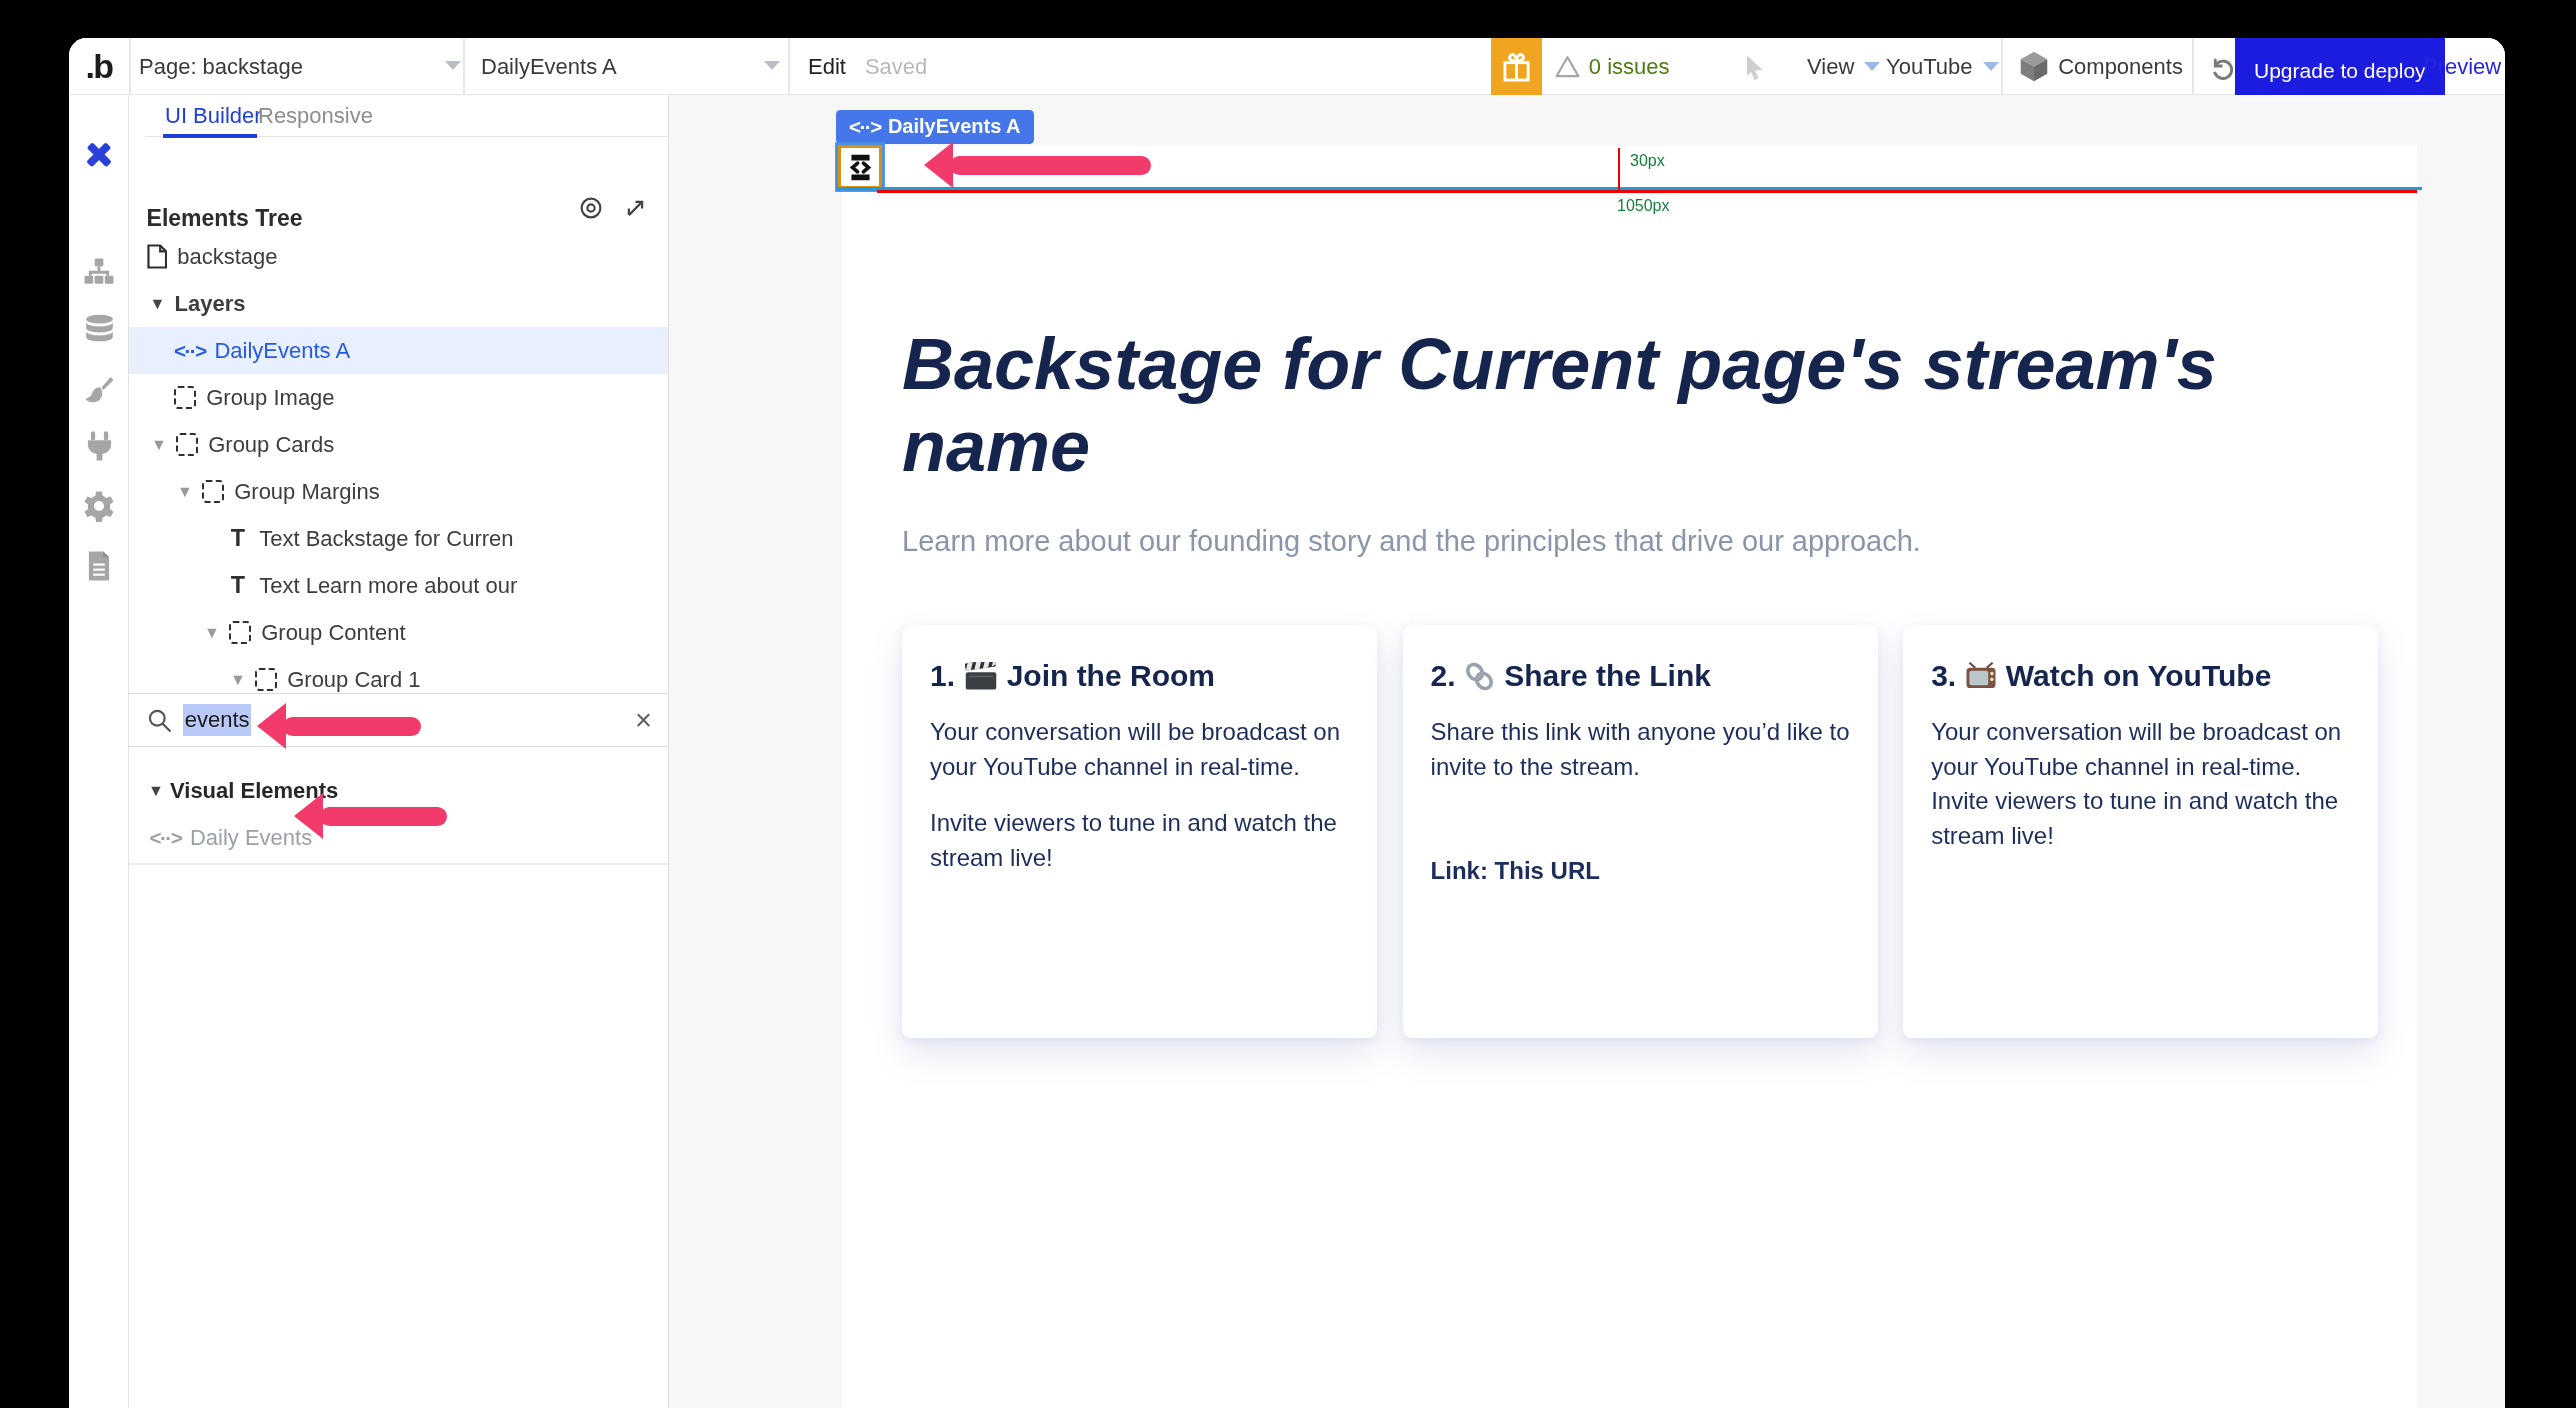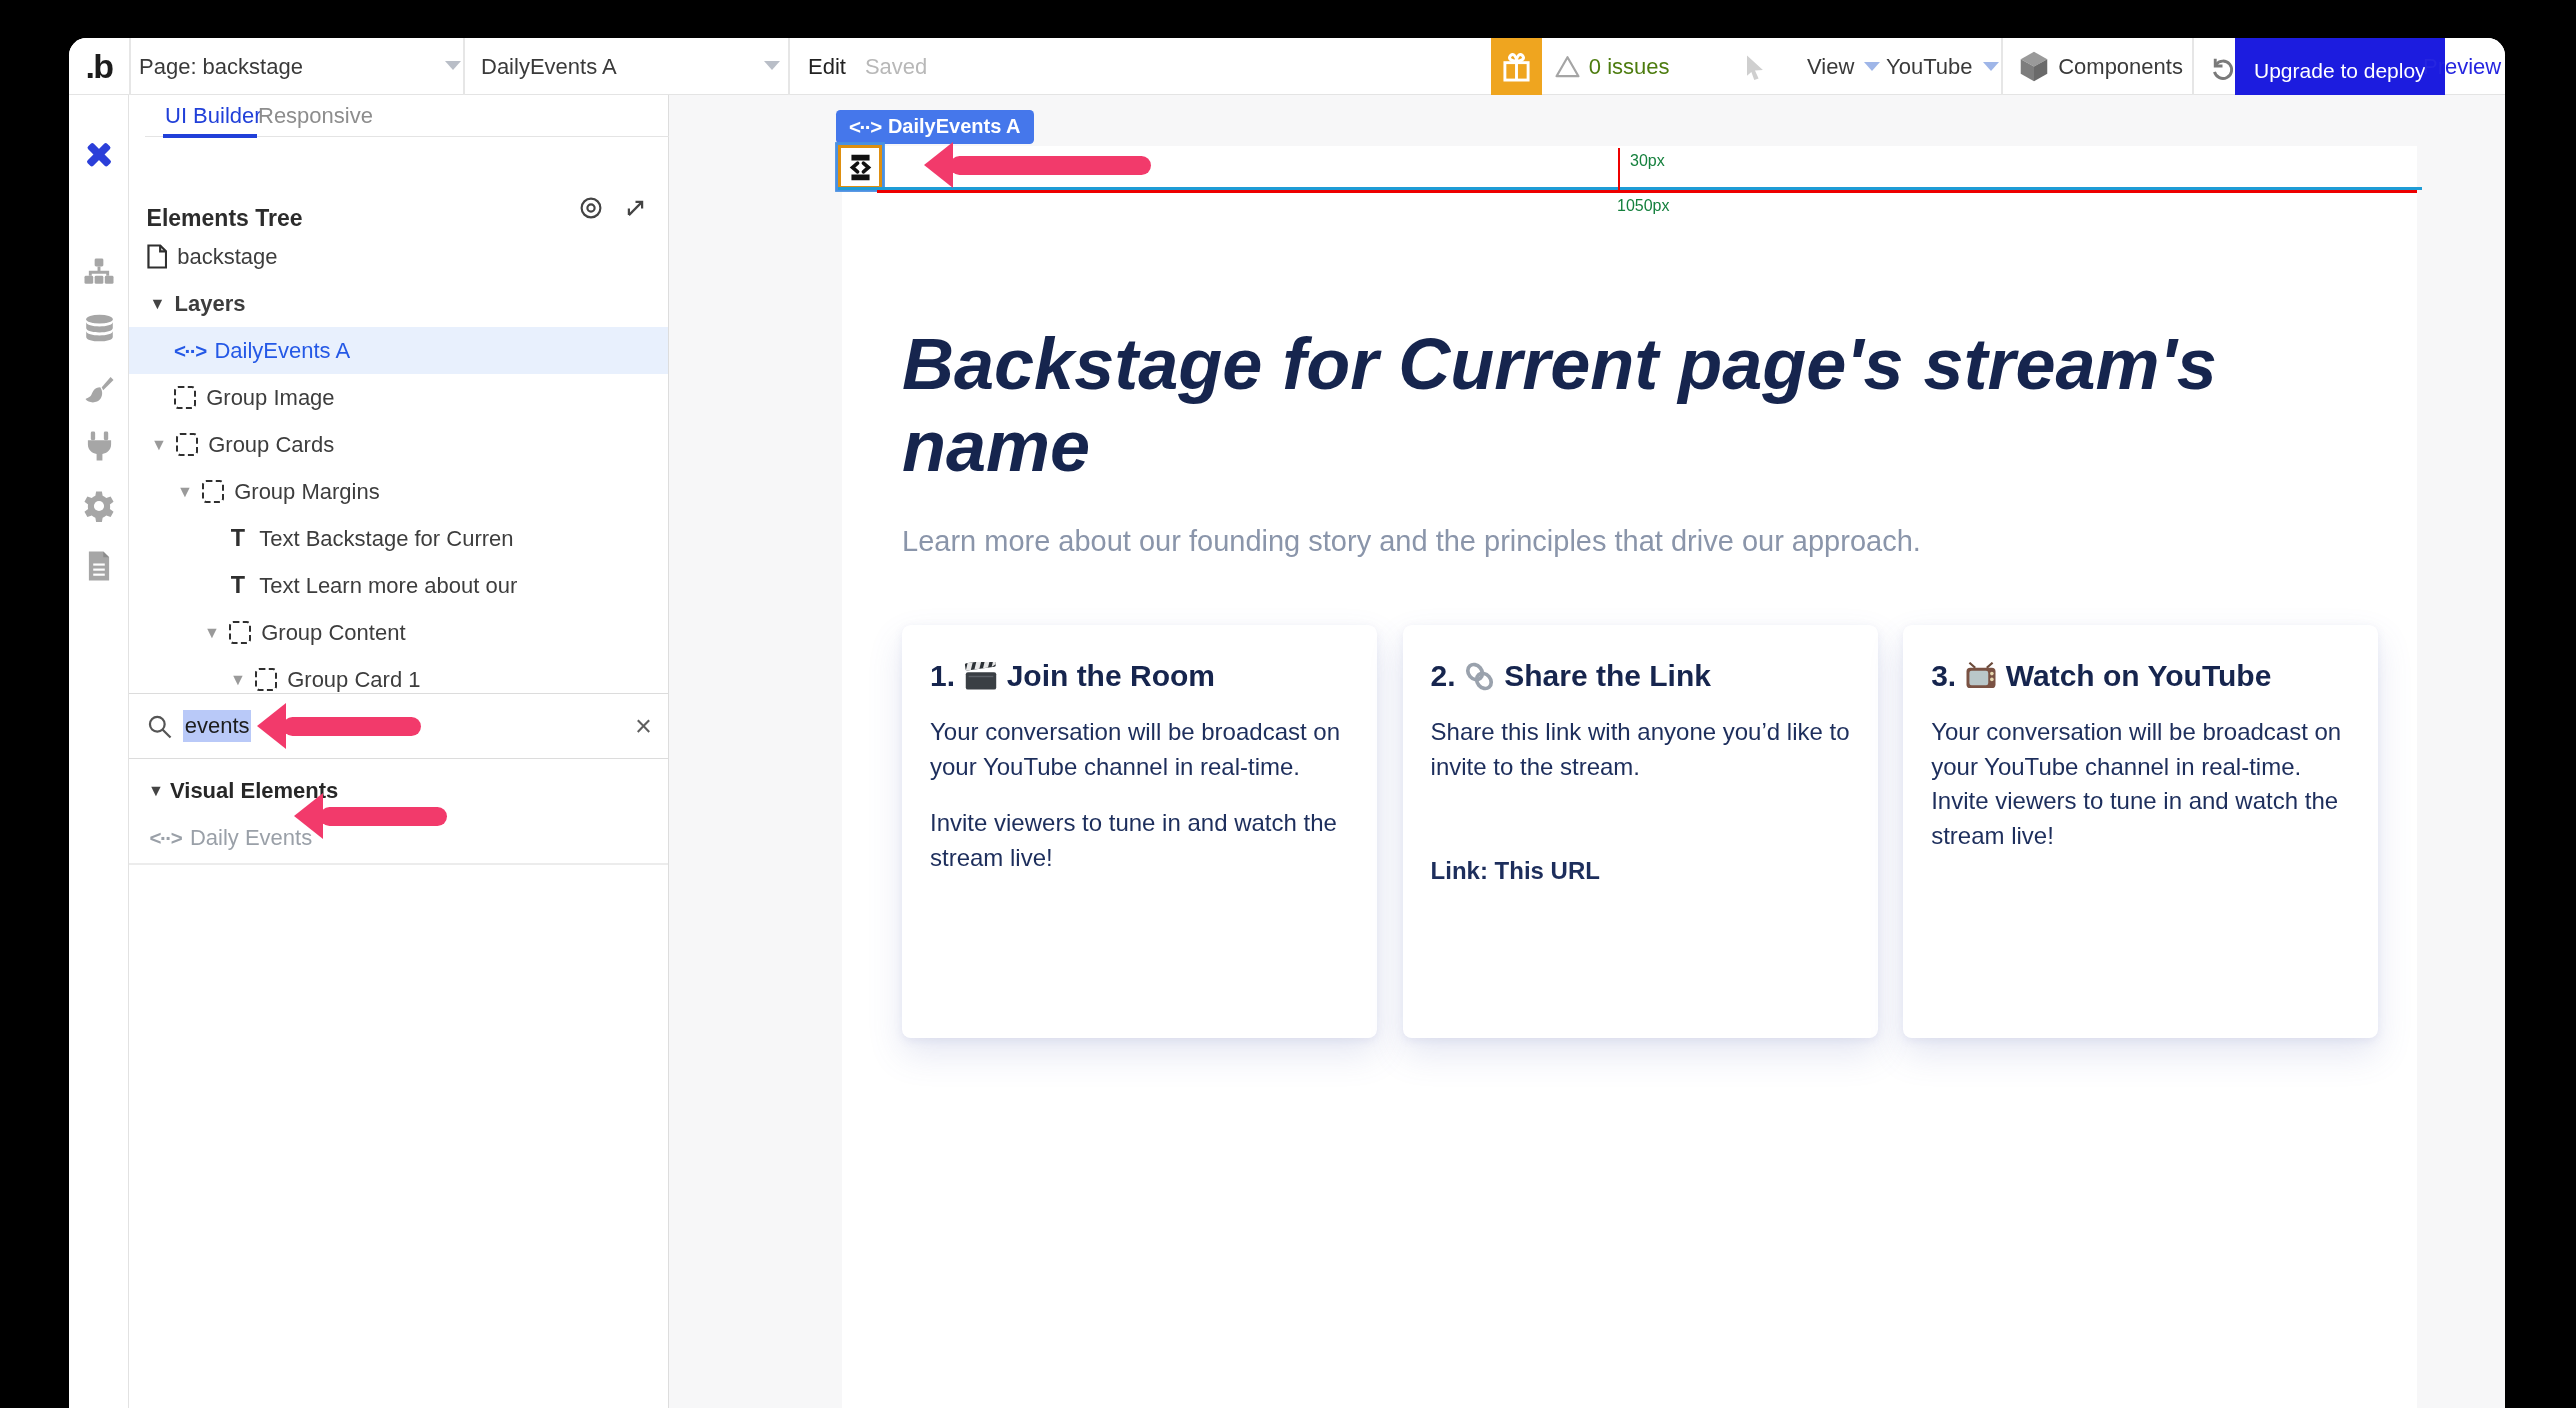--- a/index.html
+++ b/index.html
@@ -39,21 +39,21 @@
   .hdr-icons{position:absolute;right:20.5px;top:89px;height:48px;display:flex;align-items:center;gap:19px;}
   .tree{position:absolute;left:0;top:138px;width:100%;height:460px;overflow:hidden;}
   .trow{position:relative;width:100%;height:47px;display:flex;align-items:center;font-size:22px;color:#3d3d3d;}
   .trow.sel{background:#E8F0FD;color:#2458E6;}
   .tcaret{font-size:16px;color:#9a9a9a;width:25px;flex:0 0 25px;}
   .tcaret.dark{color:#444;}
   .gicon{flex:0 0 22px;width:22px;height:23.4px;border:2.2px dashed #2f2f2f;border-radius:4.4px;margin-right:10.2px;}
   .ticon-t{flex:0 0 22px;width:22px;font-size:23.4px;font-weight:600;color:#2f2f2f;margin-right:10.2px;text-align:center;}
   .comp-glyph{font-weight:700;letter-spacing:-1.5px;margin-right:8.8px;font-size:20.5px;}
   .sel .comp-glyph{color:#2458E6;}
-  .search2{position:absolute;left:0;top:598px;width:100%;height:66px;border-top:1.5px solid #dcdcdc;
+  .search2{position:absolute;left:0;top:598px;width:100%;height:54px;border-top:1.5px solid #dcdcdc;
            border-bottom:1.5px solid #dcdcdc;display:flex;align-items:center;padding-left:17.6px;}
   .sel-text{background:#B9C9F8;color:#1c1c1c;font-size:22px;margin-left:11.7px;padding:2.9px 1.5px;}
   .xclose{position:absolute;right:16px;font-size:29px;color:#5f5f5f;font-weight:300;line-height:1;}
   .vis-row{position:absolute;left:0;top:672px;width:100%;height:47px;display:flex;align-items:center;
            font-size:22px;font-weight:700;color:#272727;padding-left:19px;}
   .de-row{position:absolute;left:0;top:719px;width:100%;height:47px;display:flex;align-items:center;
           font-size:22px;color:#9aa0a8;padding-left:20.5px;}
   .panel-bline{position:absolute;left:0;top:768px;width:100%;height:1.5px;background:#ececec;}
   
   .canvas{position:absolute;left:600px;top:57px;right:0;bottom:0;background:#F7F7F8;}

